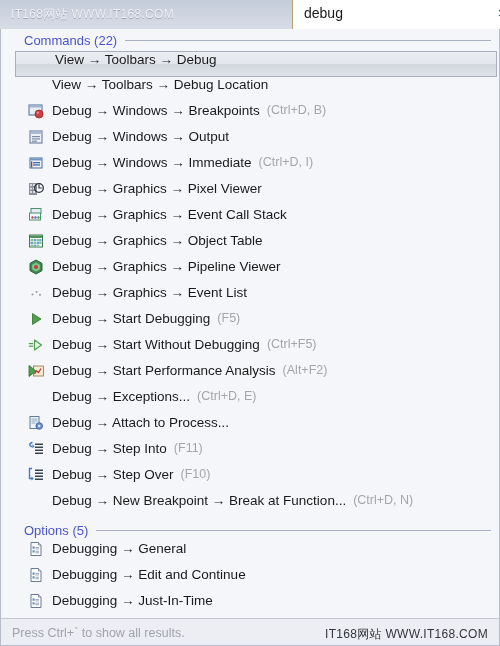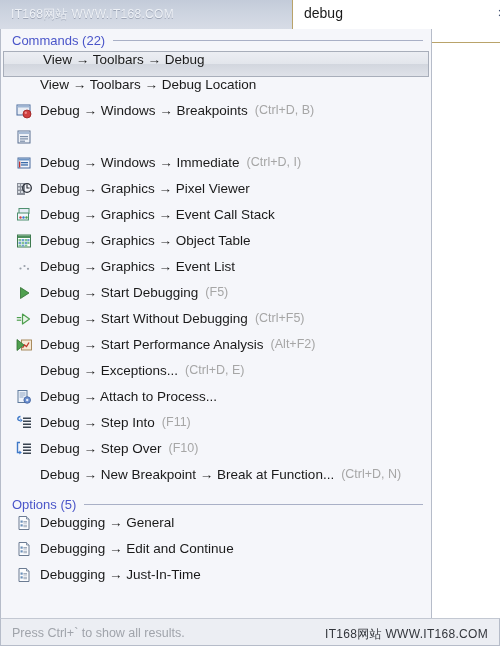--- a/index.html
+++ b/index.html
@@ -58,25 +58,26 @@
     color: #3a4a6b;
     cursor: pointer;
     line-height: 16px;
     font-family: "Liberation Sans", sans-serif;
   }
 
   
   .panel {
     position: absolute;
     left: 0; top: 29px;
-    width: 432px; height: 589px;
+    width: 500px; height: 589px;
     background: #f5f6fa;
     border-left: 1px solid #b6bcc9;
     border-right: 1px solid #b6bcc9;
     overflow: hidden;
+    padding-left: 12px;
   }
 
   .section-header {
     position: relative;
     height: 22px;
     padding-left: 11px;
     display: flex;
     align-items: center;
     gap: 8px;
   }
@@ -204,20 +205,21 @@
       <div class="row">
         <span class="row-icon">
           <svg class="ic" viewBox="0 0 16 16">
             <rect x="2" y="2" width="12" height="12" fill="#eef2f8" stroke="#5a6f90" stroke-width="1"></rect>
             <rect x="2.5" y="2.5" width="11" height="2.5" fill="#a8bcd6"></rect>
             <rect x="4" y="7" width="8" height="1.2" fill="#7a8da8"></rect>
             <rect x="4" y="9.3" width="8" height="1.2" fill="#7a8da8"></rect>
             <rect x="4" y="11.6" width="5" height="1.2" fill="#7a8da8"></rect>
           </svg>
         </span>
+        <span class="row-label">Debug → Windows → Output</span>
       </div>
       <div class="row">
         <span class="row-icon">
           <svg class="ic" viewBox="0 0 16 16">
             <rect x="2" y="3" width="12" height="10" fill="#f0f4fa" stroke="#4a6a9c" stroke-width="1"></rect>
             <rect x="2.5" y="3.5" width="11" height="2" fill="#6f95c4"></rect>
             <rect x="5" y="7" width="7" height="1.3" fill="#3a6aa8"></rect>
             <rect x="5" y="9.3" width="7" height="1.3" fill="#3a6aa8"></rect>
             <rect x="3" y="6.5" width="1.3" height="6" fill="#c03030"></rect>
           </svg>
@@ -269,20 +271,30 @@
             <rect x="2.5" y="11.6" width="2.6" height="1.9" fill="#7fc48f"></rect>
             <rect x="5.6" y="11.6" width="2.6" height="1.9" fill="#6fa0cf"></rect>
             <rect x="8.7" y="11.6" width="2.6" height="1.9" fill="#7fc48f"></rect>
           </svg>
         </span>
         <span class="row-label">Debug → Graphics → Object Table</span>
       </div>
       <div class="row">
         <span class="row-icon">
           <svg class="ic" viewBox="0 0 16 16">
+            <polygon points="8,1 14,4.4 14,11.6 8,15 2,11.6 2,4.4" fill="#3f8a4f" stroke="#2c5e38" stroke-width="1"></polygon>
+            <polygon points="8,3.6 11.9,5.8 11.9,10.2 8,12.4 4.1,10.2 4.1,5.8" fill="#7ec48c"></polygon>
+            <circle cx="8" cy="8" r="2" fill="#c83a3a"></circle>
+          </svg>
+        </span>
+        <span class="row-label">Debug → Graphics → Pipeline Viewer</span>
+      </div>
+      <div class="row">
+        <span class="row-icon">
+          <svg class="ic" viewBox="0 0 16 16">
             <circle cx="4.5" cy="9.5" r="1.1" fill="#9aa0aa"></circle>
             <circle cx="8.5" cy="7" r="1.1" fill="#9aa0aa"></circle>
             <circle cx="12" cy="9.8" r="1.1" fill="#9aa0aa"></circle>
           </svg>
         </span>
         <span class="row-label">Debug → Graphics → Event List</span>
       </div>
       <div class="row">
         <span class="row-icon">
           <svg class="ic" viewBox="0 0 16 16">

